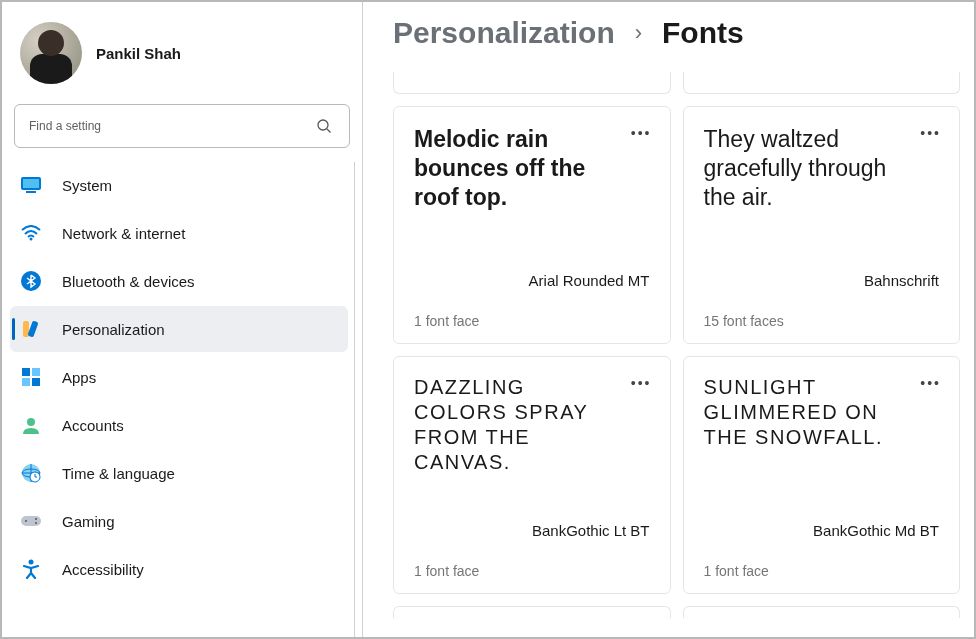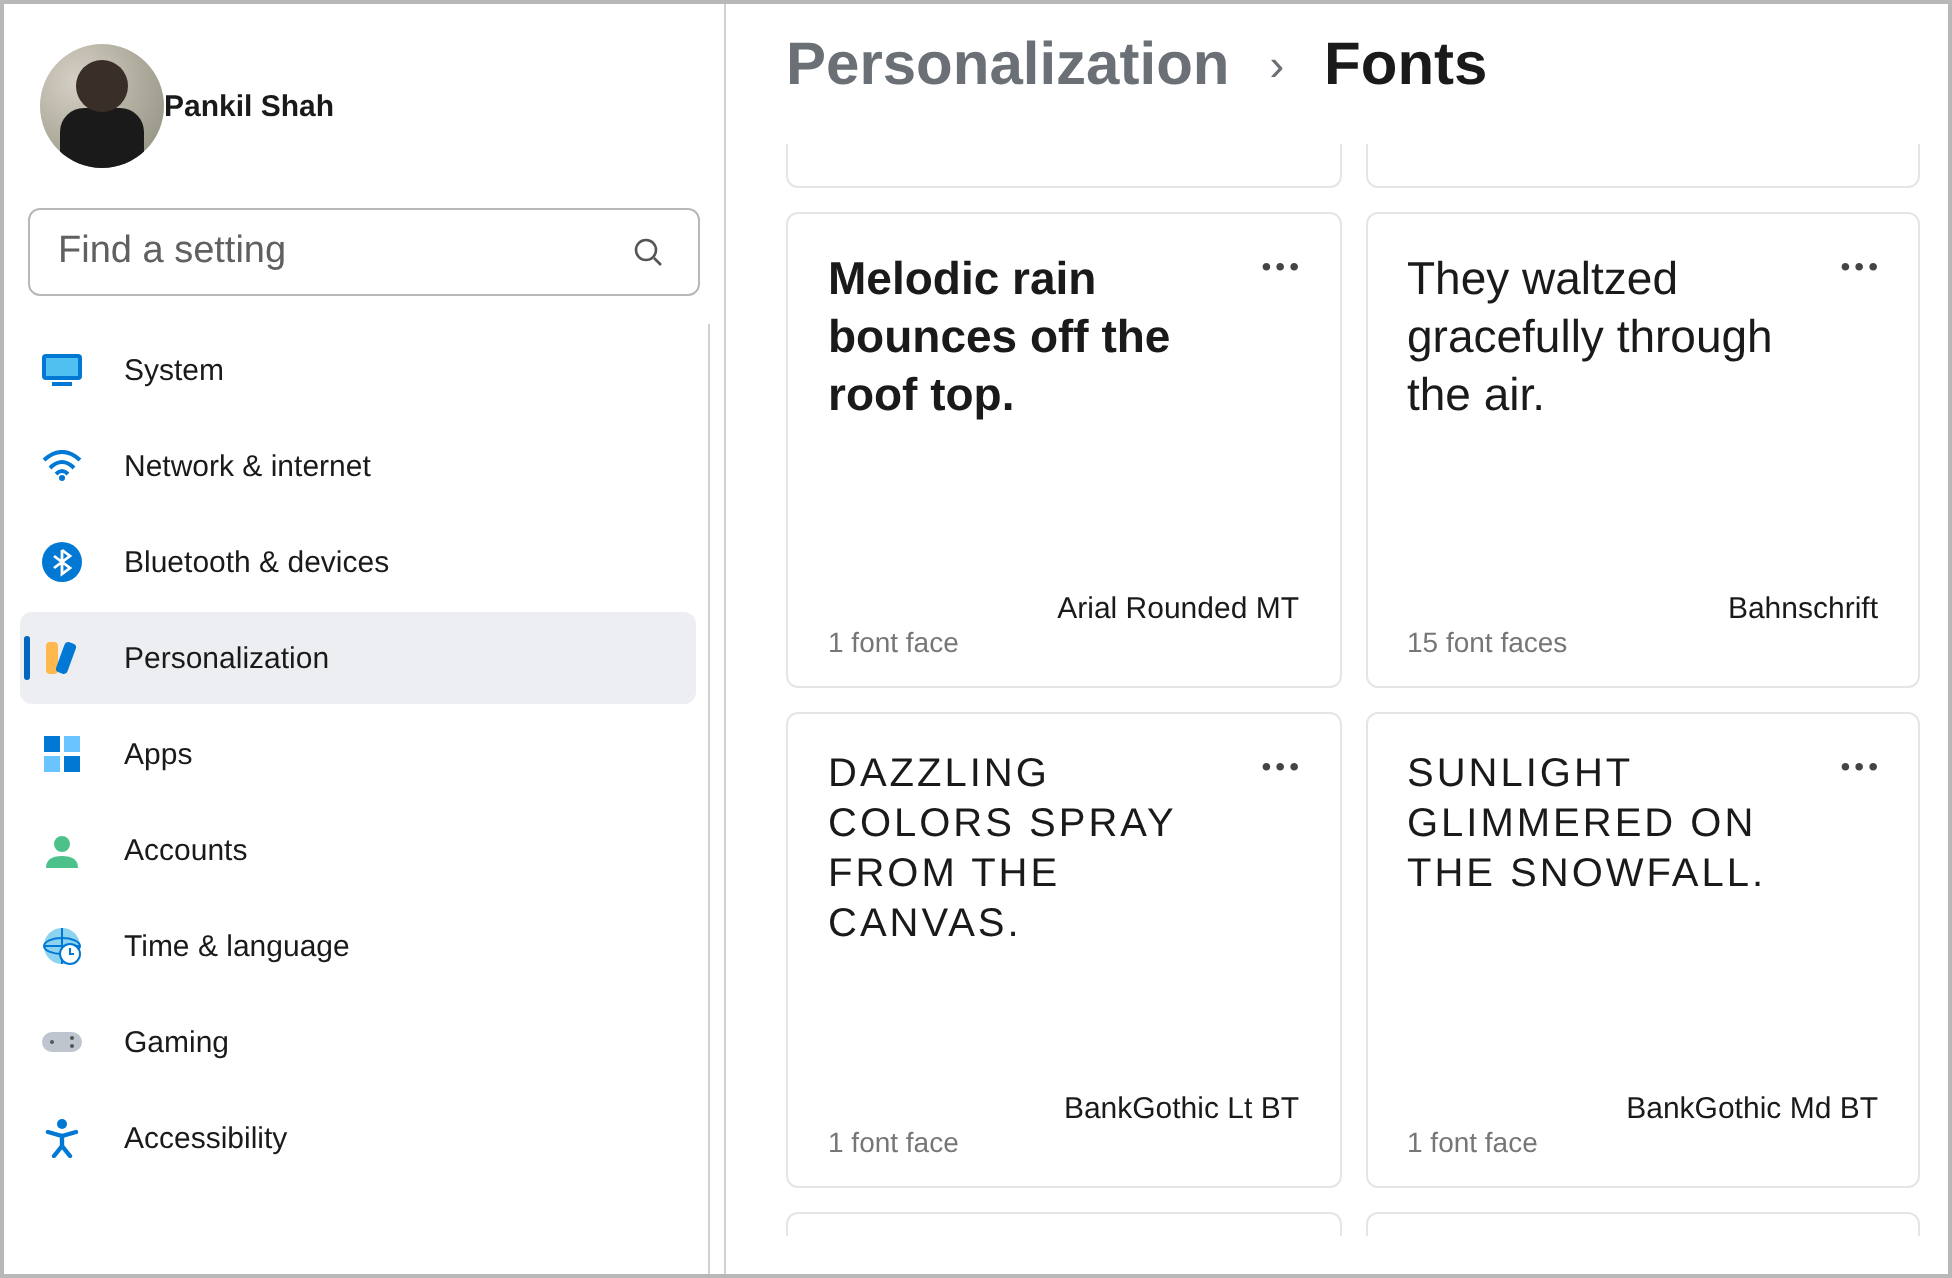--- a/index.html
+++ b/index.html
@@ -19,20 +19,21 @@
     .sidebar {
       width: 360px;
       padding: 14px 8px 0 8px;
       display: flex;
       flex-direction: column;
       background: #fff;
     }
     .profile {
       display: flex;
       align-items: center;
+      gap: 14px;
       padding: 6px 10px 20px 10px;
     }
     .avatar {
       width: 62px;
       height: 62px;
       border-radius: 50%;
       background: radial-gradient(circle at 30% 30%, #d6d0c4, #8a8a7a);
       position: relative;
       overflow: hidden;
       flex-shrink: 0;
@@ -67,21 +68,21 @@
       border-radius: 6px;
       padding: 10px 14px;
       font-size: 15px;
       color: #666;
       background: #fff;
     }
     .search input {
       border: none;
       outline: none;
       flex: 1;
-      font-size: 19px;
+      font-size: 12px;
       font-family: inherit;
       color: #222;
       background: transparent;
     }
     .search input::placeholder { color: #606060; }
     .nav {
       display: flex;
       flex-direction: column;
       gap: 2px;
       padding-right: 6px;
@@ -190,20 +191,21 @@
     }
     .font-name {
       font-size: 15px;
       color: #1a1a1a;
       margin-top: 8px;
       text-align: right;
     }
     .font-faces {
       font-size: 14px;
       color: #767676;
+      margin-top: 24px;
     }
     .preview-bahn { font-family: Liberation Sans, sans-serif; font-stretch: condensed; font-weight: 500; }
     .preview-bankgothic {
       font-family: 'Copperplate', 'Segoe UI', sans-serif;
       text-transform: uppercase;
       letter-spacing: 1.5px;
       font-weight: 500;
       font-size: 20px;
     }
     .preview-bankgothic-md {

